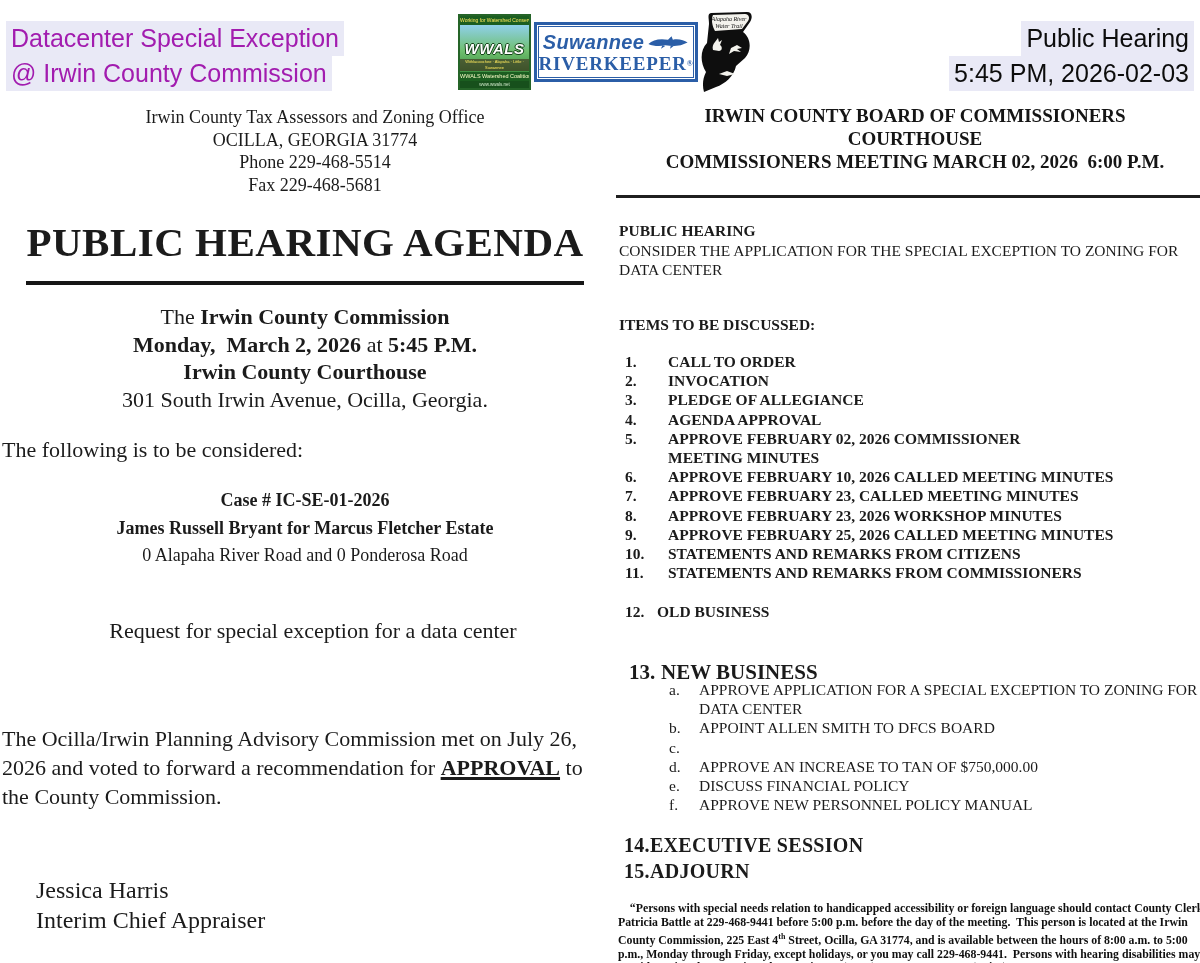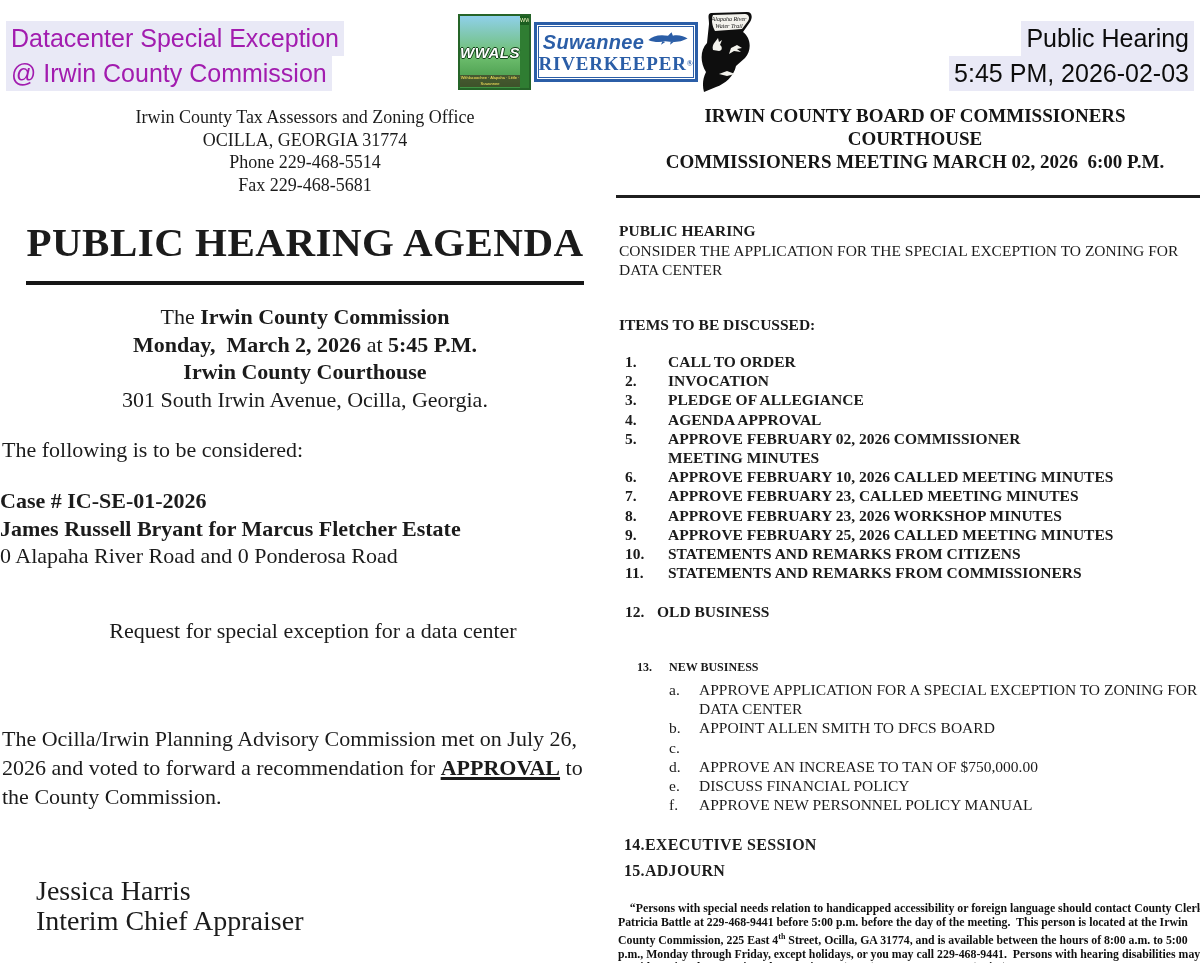--- a/index.html
+++ b/index.html
@@ -15,72 +15,72 @@
 
   
   .banner { position:absolute; top:0; left:0; width:1200px; height:96px; background:#fff; }
   .banner-left { position:absolute; left:6px; top:21px; font-family:"Liberation Sans", sans-serif; font-size:25px; line-height:33px; color:#a21caf; }
   .banner-right { position:absolute; right:6px; top:21px; text-align:right; font-family:"Liberation Sans", sans-serif; font-size:25px; line-height:33px; color:#0c0c0c; }
   .hl { background:#e9e9f6; padding:1px 5px; display:inline-block; }
 
   .logos { position:absolute; left:458px; top:13px; height:78px; display:flex; align-items:center; gap:3px; }
 
   
-  .wwals { width:73px; height:76px; background:#2f7d32; border:2px solid #256428; display:flex; flex-direction:row; overflow:hidden; }
+  .wwals { width:73px; height:76px; background:#2f7d32; border:2px solid #256428; display:flex; flex-direction:column; overflow:hidden; }
   .wwals-top { height:9px; background:#1b5e20; color:#ffe95c; font-family:"Liberation Sans", sans-serif; font-size:5px; text-align:center; line-height:9px; white-space:nowrap; overflow:hidden; }
   .wwals-mid { flex:1; background:linear-gradient(180deg,#8fd0ea 0%,#6fbf6f 55%,#3f9243 100%); position:relative; display:flex; align-items:center; justify-content:center; }
   .wwals-word { font-family:"Liberation Sans", sans-serif; font-weight:bold; font-style:italic; font-size:15px; color:#fff; text-shadow:0 1px 0 #14421a, 1px 0 0 #14421a, -1px 0 0 #14421a, 0 -1px 0 #14421a; letter-spacing:0.5px; }
   .wwals-rivers { position:absolute; bottom:1px; left:0; right:0; text-align:center; font-family:"Liberation Sans", sans-serif; font-size:4px; color:#ffe95c; background:rgba(60,30,20,0.55); line-height:6px; }
   .wwals-bot { height:9px; background:#1b5e20; color:#fdfdc9; font-family:"Liberation Sans", sans-serif; font-size:5.5px; text-align:center; line-height:9px; white-space:nowrap; }
   .wwals-url { height:7px; background:#17501c; color:#cfe8c9; font-family:"Liberation Sans", sans-serif; font-size:4.5px; text-align:center; line-height:7px; }
 
   
   .srk { width:164px; height:60px; background:#fff; border:3px solid #2b5ea7; padding:1px; }
   .srk-inner { width:100%; height:100%; border:1px solid #2b5ea7; display:flex; flex-direction:column; align-items:center; justify-content:center; }
-  .srk-row1 { display:flex; align-items:flex-start; gap:3px; }
+  .srk-row1 { display:flex; align-items:flex-end; gap:3px; }
   .srk-suwannee { font-family:"Liberation Sans", sans-serif; font-weight:bold; font-style:italic; font-size:20px; color:#2b5ea7; letter-spacing:0.3px; }
   .srk-riverkeeper { font-family:"Liberation Serif", serif; font-weight:bold; font-size:19px; color:#2b5ea7; letter-spacing:0.8px; line-height:20px; }
   .srk-reg { font-size:8px; vertical-align:top; }
 
   
   .arwt { width:52px; height:80px; position:relative; }
 
   
-  .lp-office { position:absolute; left:0; top:106px; width:610px; text-align:center; font-size:18px; line-height:22.5px; }
+  .lp-office { position:absolute; left:10px; top:106px; width:610px; text-align:center; font-size:18px; line-height:22.5px; }
   .lp-heading { position:absolute; left:0; top:218px; width:610px; text-align:center; }
   .lp-heading span { font-size:41px; font-weight:bold; letter-spacing:0.5px; border-bottom:4px solid #161616; padding-bottom:16px; }
   .lp-commission { position:absolute; left:0; top:303px; width:610px; text-align:center; font-size:22px; line-height:27.5px; }
   .lp-intro { position:absolute; left:2px; top:437px; font-size:22px; }
-  .lp-case { position:absolute; left:0; top:487px; width:610px; text-align:left; font-size:22px; line-height:27.5px; }
+  .lp-case { position:absolute; left:0; top:487px; width:610px; text-align:center; font-size:18px; line-height:27.5px; }
   .lp-request { position:absolute; left:8px; top:618px; width:610px; text-align:center; font-size:22px; }
   .lp-reco { position:absolute; left:2px; top:724px; width:604px; font-size:22px; line-height:29px; }
   .lp-reco .emph { font-weight:bold; text-decoration:underline; text-decoration-thickness:2.5px; }
-  .lp-sign { position:absolute; left:36px; top:876px; font-size:28px; line-height:29.5px; }
+  .lp-sign { position:absolute; left:36px; top:876px; font-size:24px; line-height:29.5px; }
   .b { font-weight:bold; }
 
   
   .right-page { position:absolute; left:600px; top:100px; width:600px; height:863px;margin-left:16px; }
   .rp-header { position:absolute; left:0; top:4px; width:598px; text-align:center; font-weight:bold; font-size:19px; line-height:23px; color:#151515; }
   .rp-rule { position:absolute; left:0; top:95px; width:597px; border-top:3px solid #1f1f1f; }
   .rp-ph-label { position:absolute; left:3px; top:122px; font-weight:bold; font-size:15.5px; }
   .rp-ph-body { position:absolute; left:3px; top:141px; width:582px; font-size:15.5px; line-height:19px; }
   .rp-items-heading { position:absolute; left:3px; top:216px; font-weight:bold; font-size:15.5px; }
   .rp-list { position:absolute; left:0; top:252px; width:598px; font-weight:bold; font-size:15.5px; line-height:19.2px; }
   .ritem { display:flex; padding-left:9px; }
   .rnum { width:43px; flex:none; }
   .rtext { flex:1; }
   .rtext.narrow { max-width:418px; }
   .rp-old { position:absolute; left:0; top:503px; font-weight:bold; font-size:15.5px; display:flex; padding-left:9px; }
-  .rp-new { position:absolute; left:12px; top:560px; font-weight:bold; font-size:12px; display:flex; padding-left:9px; }
+  .rp-new { position:absolute; left:4px; top:560px; font-weight:bold; font-size:21px; display:flex; padding-left:9px; }
   .gut32 { width:32px; flex:none; }
   .rp-sublist { position:absolute; left:0; top:580px; width:598px; font-size:15.5px; line-height:19.2px; font-weight:normal; }
   .sitem { display:flex; padding-left:53px; }
   .snum { width:30px; flex:none; }
   .stext { flex:1; max-width:535px; }
-  .rp-closing { position:absolute; left:8px; top:732px; font-weight:bold; font-size:16px; line-height:26px; letter-spacing:0.3px; }
+  .rp-closing { position:absolute; left:8px; top:732px; font-weight:bold; font-size:20px; line-height:26px; letter-spacing:0.3px; }
   .rp-fine { position:absolute; left:2px; top:788px; width:597px; font-weight:bold; font-size:11.8px; line-height:13.9px; color:#101010; }
   .rp-fine sup { font-size:8px; }
 </style>
 </head>
 <body>
 
 <div class="banner">
 
   <div class="banner-left">
     <span class="hl">Datacenter Special Exception</span><br>

